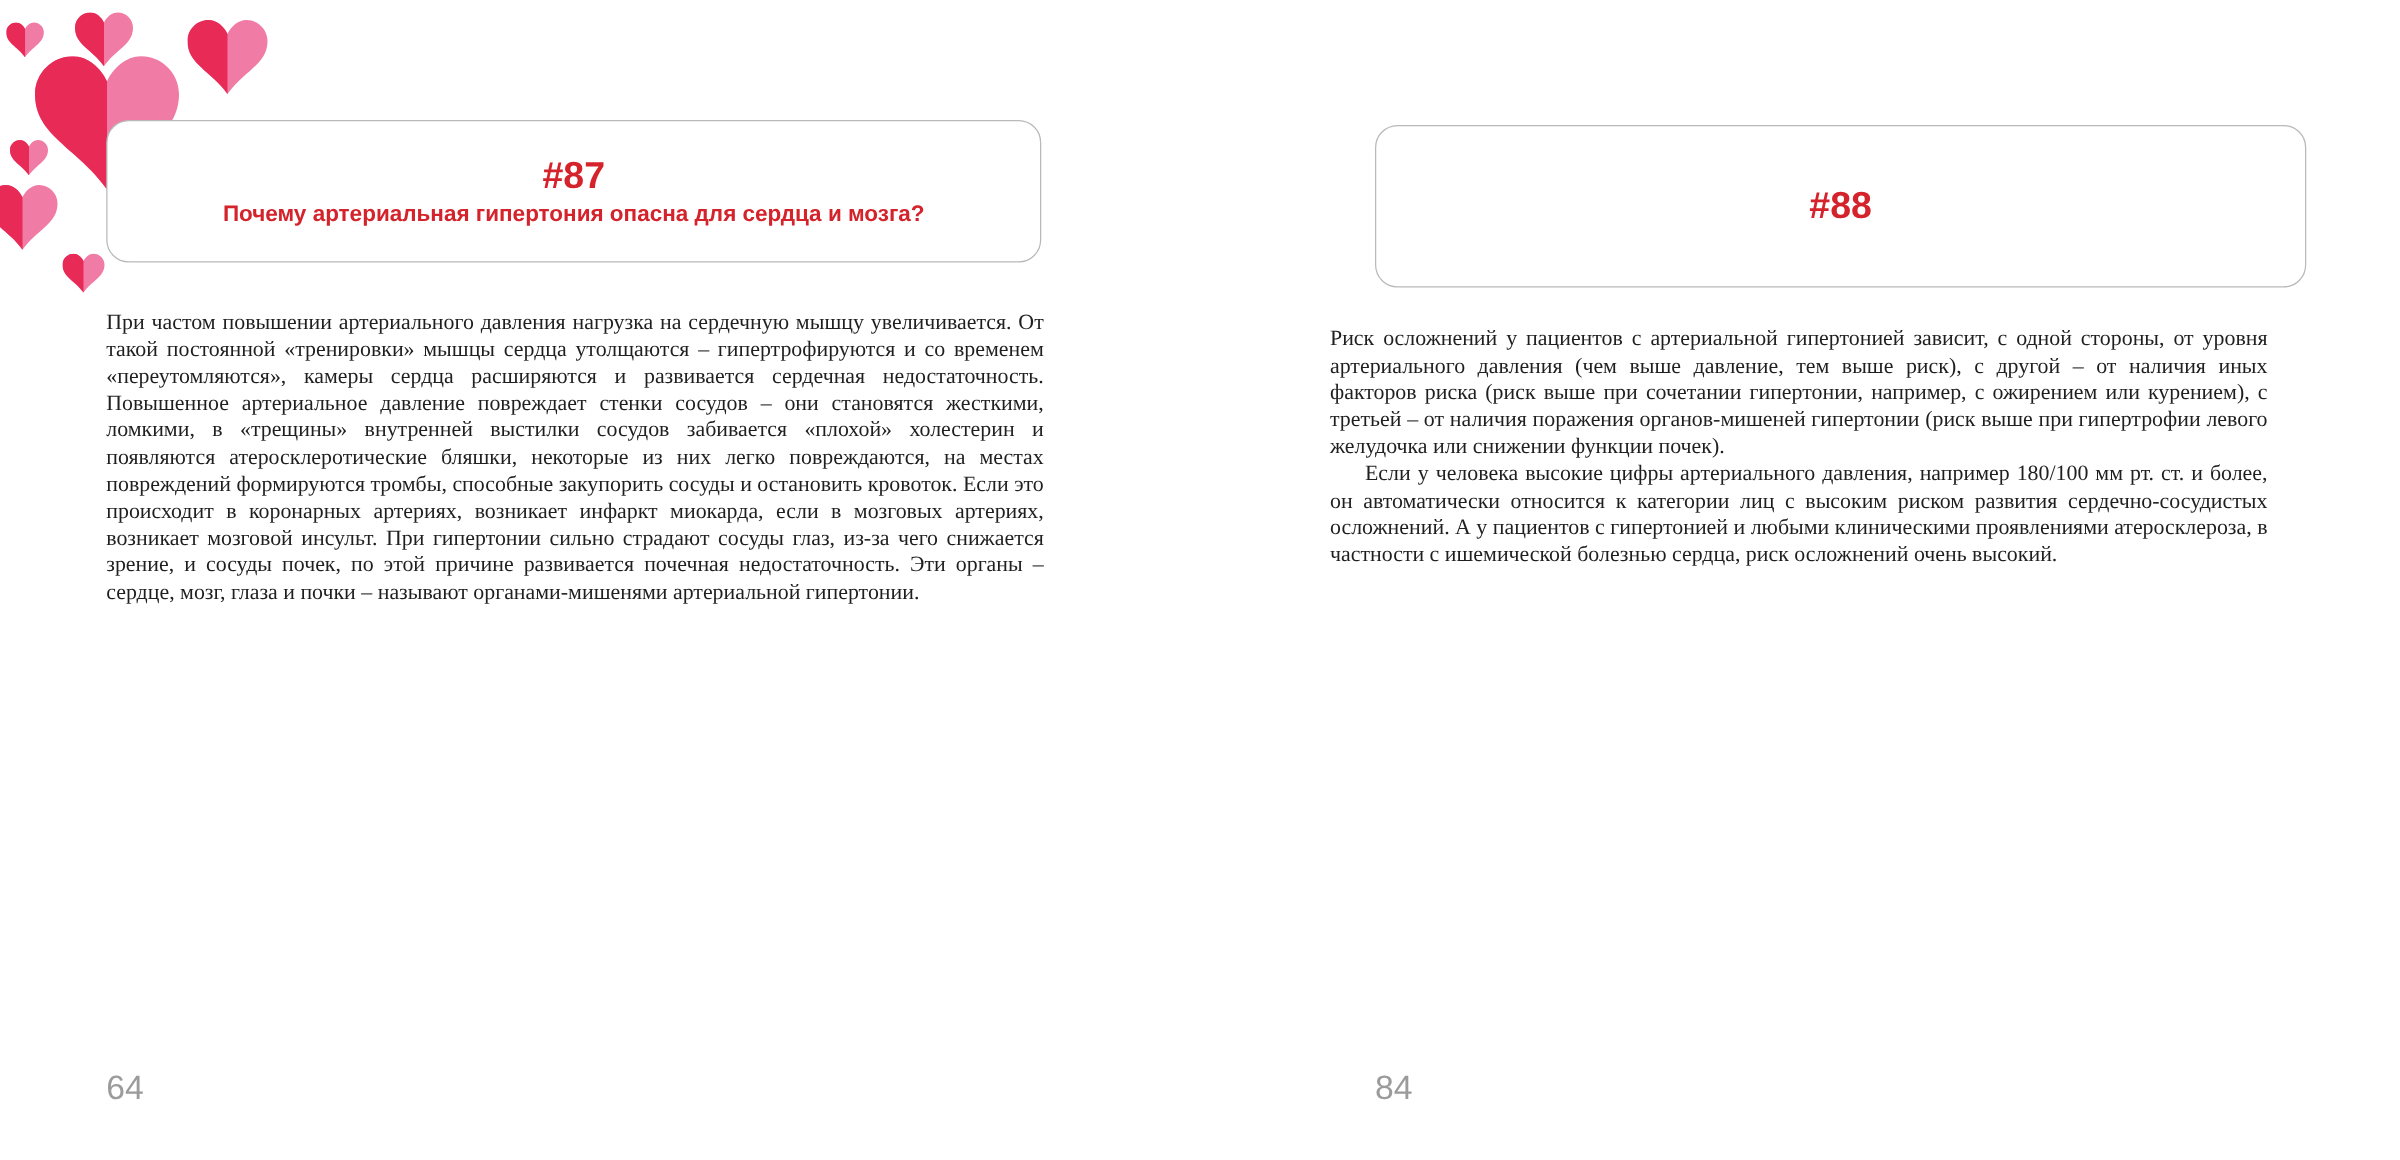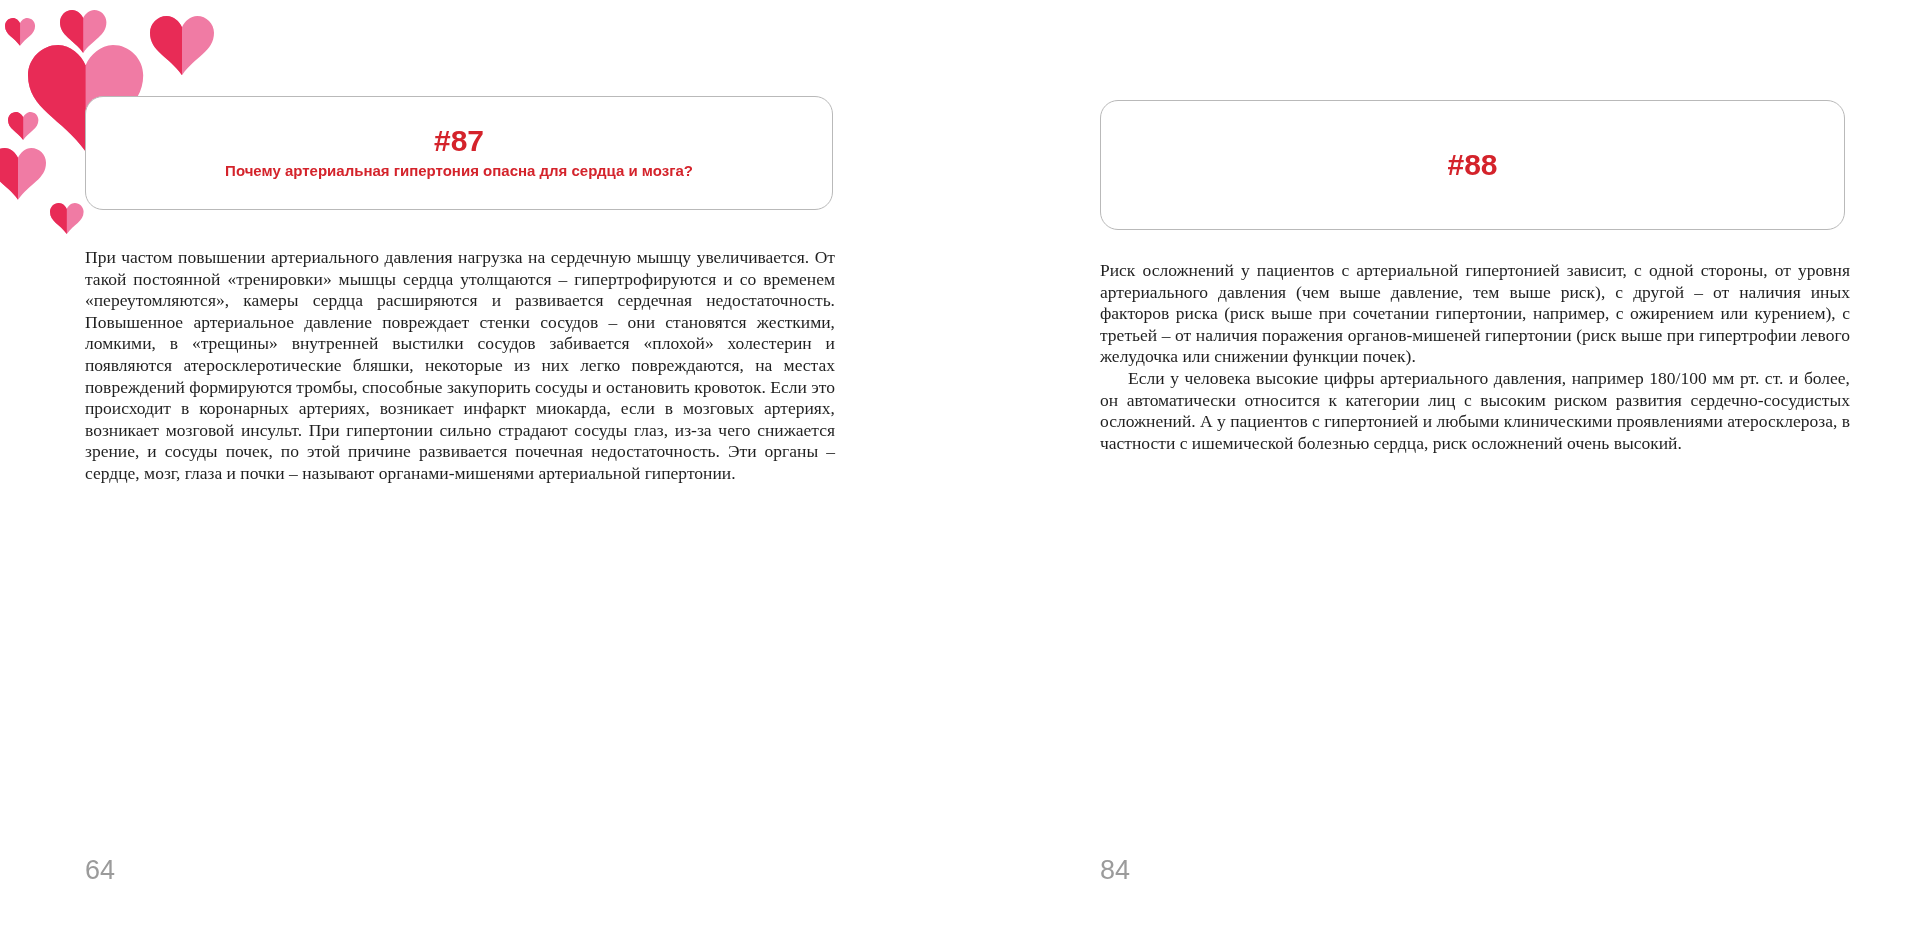--- a/index.html
+++ b/index.html
@@ -27,30 +27,30 @@
     text-align:center;
   }
   .qbox-left{left:85px;top:96px;width:748px;height:114px;}
   .qbox-right{left:1100px;top:100px;width:745px;height:130px;gap:41px;}
   .qnum{
     font-family:"Liberation Sans", sans-serif;font-weight:700;
     font-size:30px;line-height:34px;color:var(--accent-red);
   }
   .qtitle{
     font-family:"Liberation Sans", sans-serif;font-weight:700;
-    font-size:15px;line-height:22px;color:var(--accent-red);
+    font-size:18px;line-height:22px;color:var(--accent-red);
     white-space:pre-line;margin-top:2px;
   }
   .bodytext{
     position:absolute;width:750px;
     font-size:17.5px;line-height:21.6px;
     text-align:justify;text-justify:inter-word;hyphens:auto;
   }
   .body-left{left:85px;top:247px;}
-  .body-right{left:1100px;top:260px;}
+  .body-right{left:1064px;top:260px;}
   .bodytext p.indent{text-indent:28px;}
   .pagenum{
     position:absolute;width:750px;top:855px;
     font-family:"Liberation Sans", sans-serif;
     font-size:27px;color:var(--page-number-gray);
   }
   .pagenum-left{left:85px;}
   .pagenum-right{left:1100px;}
 </style>
 </head>

